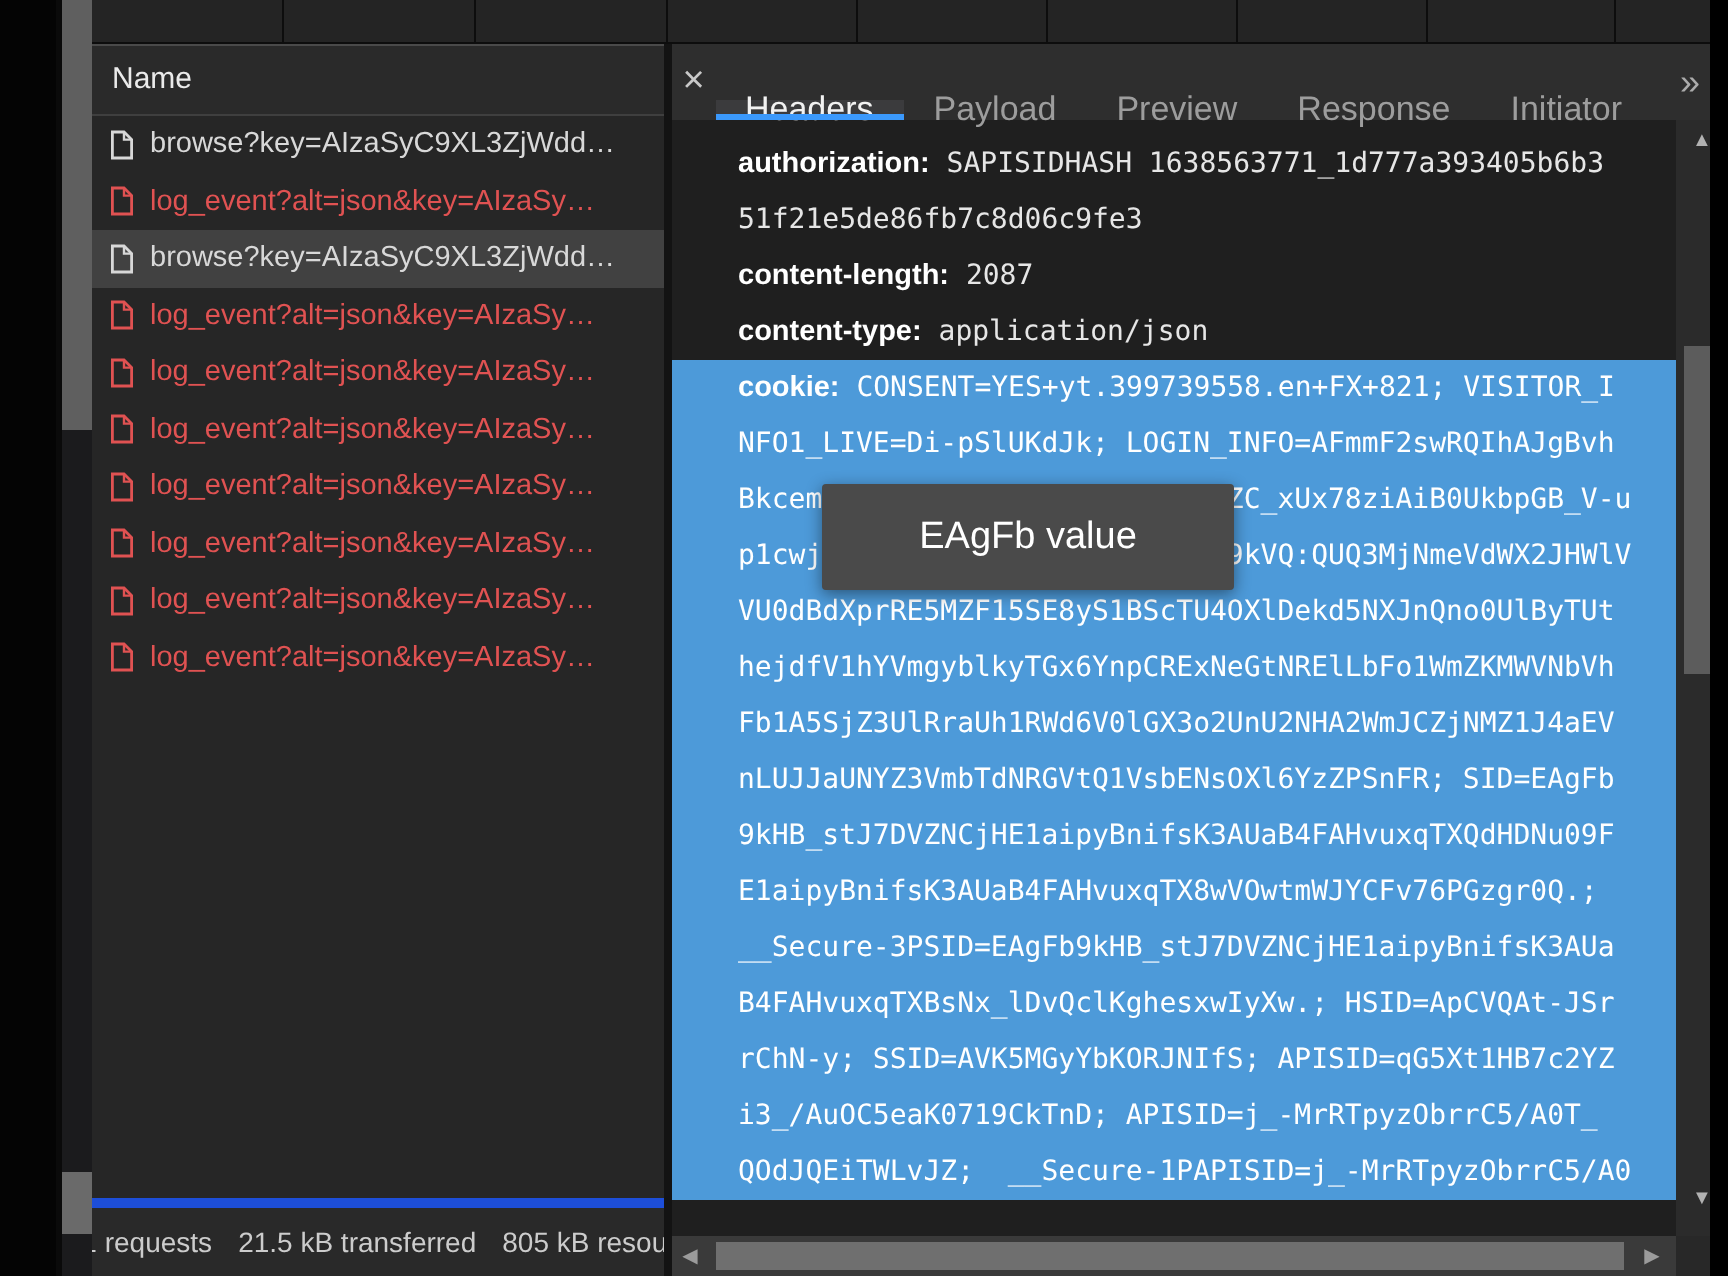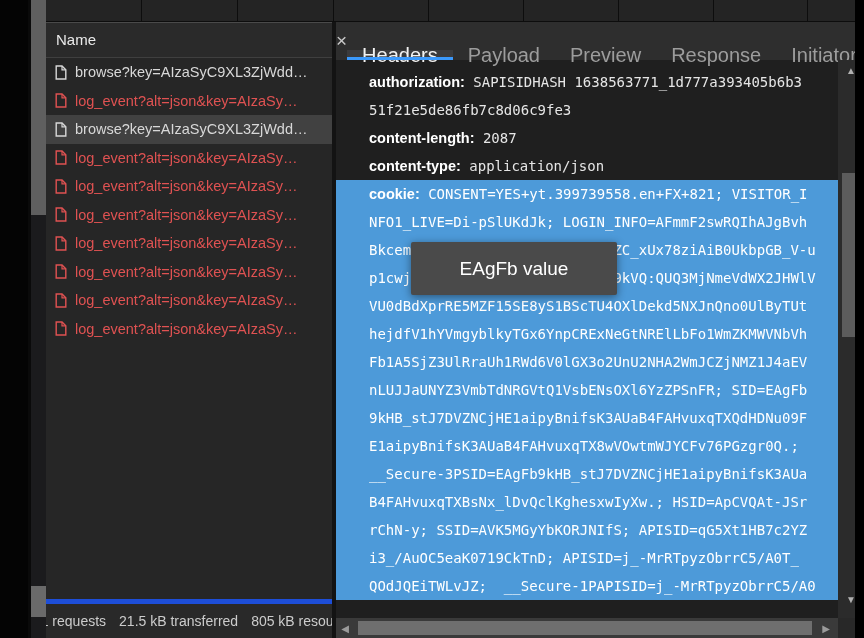--- a/index.html
+++ b/index.html
@@ -36,21 +36,21 @@
   .req-label { white-space:nowrap; overflow:hidden; }
   .left-filler { flex:1; }
   .status-bar { height:39px; flex:0 0 auto; border-top:5px solid #1d4ed8; background:#292929; display:flex; align-items:center; gap:13px; padding-left:16px; font-size:14px; color:#cccccc; white-space:nowrap; overflow:hidden;justify-content:center; }
 
   .divider { width:4px; flex:0 0 auto; background:#131313; }
 
   
   .right-panel { flex:1; min-width:0; display:flex; flex-direction:column; }
   .tab-bar { height:38px; flex:0 0 auto; background:#2e2e2e; display:flex; align-items:stretch; }
   .close-btn { width:33px; display:flex; align-items:center; justify-content:center; color:#c9c9c9; font-size:19px; cursor:default; }
-  .tab { position:relative; display:flex; align-items:center; padding:0 15px; font-size:20px; color:#9d9d9d; cursor:default;margin-top:28px; }
+  .tab { position:relative; display:flex; align-items:center; padding:0 15px; font-size:17px; color:#9d9d9d; cursor:default;margin-top:28px; }
   .tab.active { background:#3b3b3d; color:#f2f2f2; }
   .tab.active::after { content:''; position:absolute; left:0; right:0; bottom:0; height:3px; background:var(--tab_underline); }
   .overflow-btn { margin-left:auto; padding:0 14px; display:flex; align-items:center; color:#ababab; font-size:18px; }
 
   .panel-body { flex:1; min-height:0; display:flex; }
   .hdr-content { width:502px; flex:0 0 auto; background:#1f1f1f; overflow:hidden; }
   .plain-lines { padding-top:8px; }
   .hdr-line { padding-left:33px; padding-right:6px; line-height:28px; font-size:14px;
               font-family:"DejaVu Sans Mono","Liberation Mono",monospace; color:#e6e6e6; white-space:pre; overflow:hidden; }
   .hdr-line b { font-family:"Liberation Sans",sans-serif; font-size:14.5px; font-weight:bold; color:#ffffff; }

